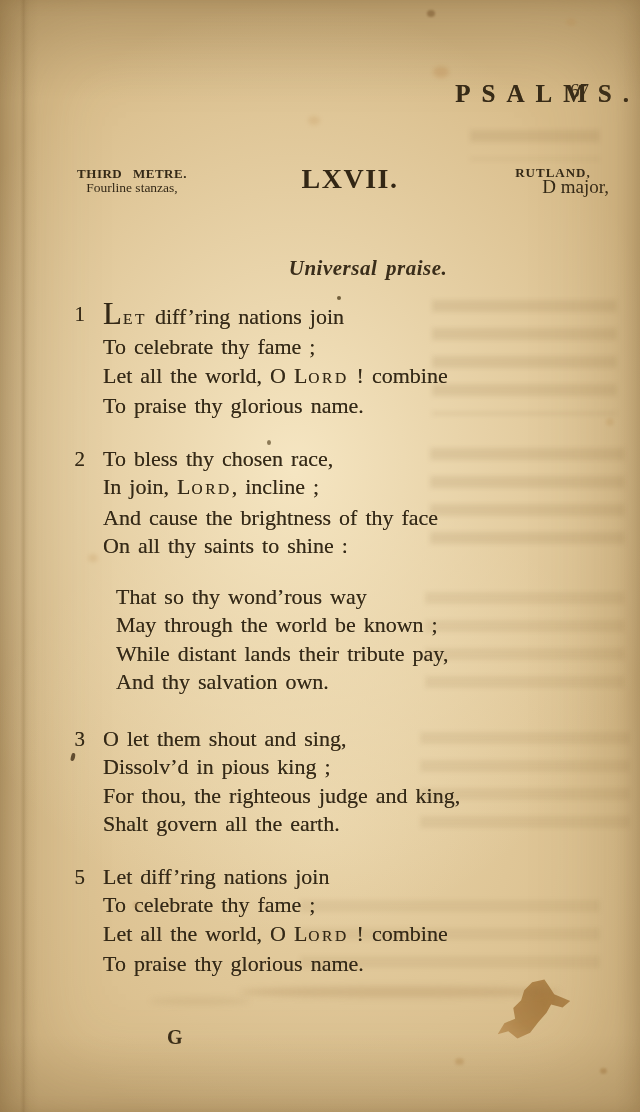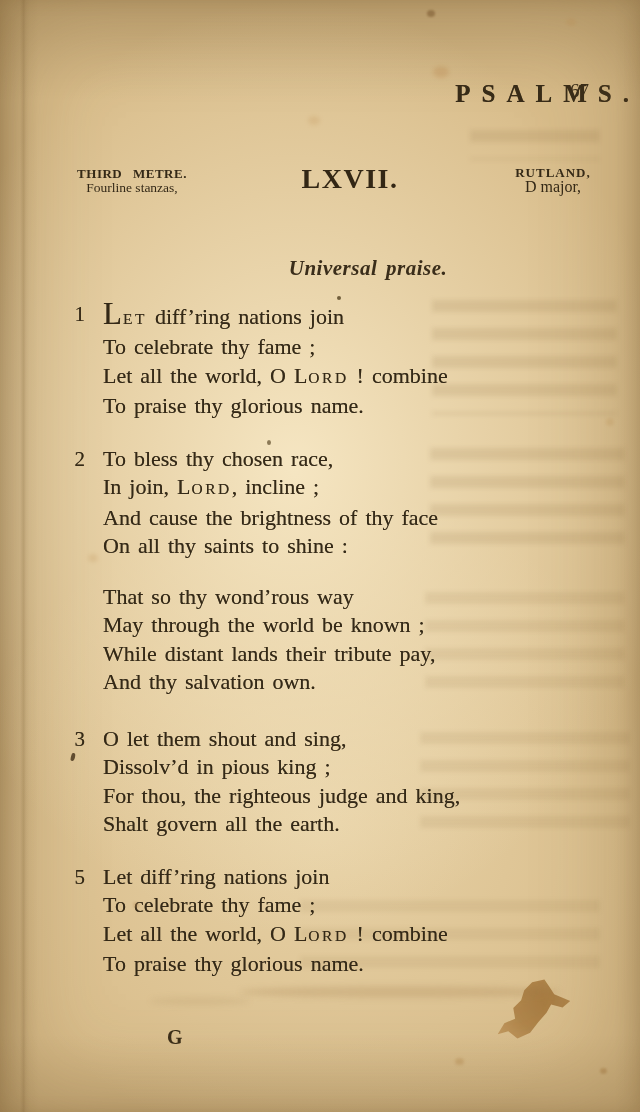--- a/index.html
+++ b/index.html
@@ -45,34 +45,34 @@
   .meta-left .l1{font-size:13px;font-weight:700;letter-spacing:.5px;word-spacing:7px;}
   .meta-left .l2{font-size:13.5px;}
   .psalm-number{
     position:absolute;top:163px;left:266px;width:112px;text-align:center;
     font-size:28px;font-weight:700;letter-spacing:1.5px;color:#332715;margin-left:28px;
   }
   .meta-right{
     position:absolute;top:166px;left:497px;width:112px;text-align:center;line-height:14px;
   }
   .meta-right .l1{font-size:13px;font-weight:700;letter-spacing:1px;}
-  .meta-right .l2{font-size:16px;}
+  .meta-right .l2{font-size:19px;text-align:right;}
   .subtitle{
     position:absolute;top:256px;left:0;width:100%;
     text-align:center;text-indent:16px;
     font-style:italic;font-weight:600;font-size:21px;color:#3a2d1a;
     letter-spacing:.5px;word-spacing:3px;margin-left:40px;
   }
   
   .stanzas{position:absolute;inset:0;}
   .stanza{position:absolute;left:0;width:620px;line-height:28.4px;font-size:22px;
     word-spacing:2.5px;text-shadow:0 0 .5px rgba(52,41,23,.6);}
   .stanza:nth-of-type(1){top:300px;}
   .stanza:nth-of-type(2){top:445px;}
-  .stanza:nth-of-type(3){top:583px;}
+  .stanza:nth-of-type(3){top:583px;margin-left:13px;}
   .stanza:nth-of-type(4){top:725px;}
   .stanza:nth-of-type(5){top:863px;}
   .vnum{position:absolute;left:0;top:0;width:85px;text-align:right;font-size:21px;}
   .vlines{margin-left:103px;}
   .initcap{font-size:31px;}
   .sc{font-size:15.5px;letter-spacing:2.5px;margin-left:1px;}
   .signature{
     position:absolute;top:1026px;left:167px;
     font-size:20px;font-weight:600;color:#3a2d18;
   }

